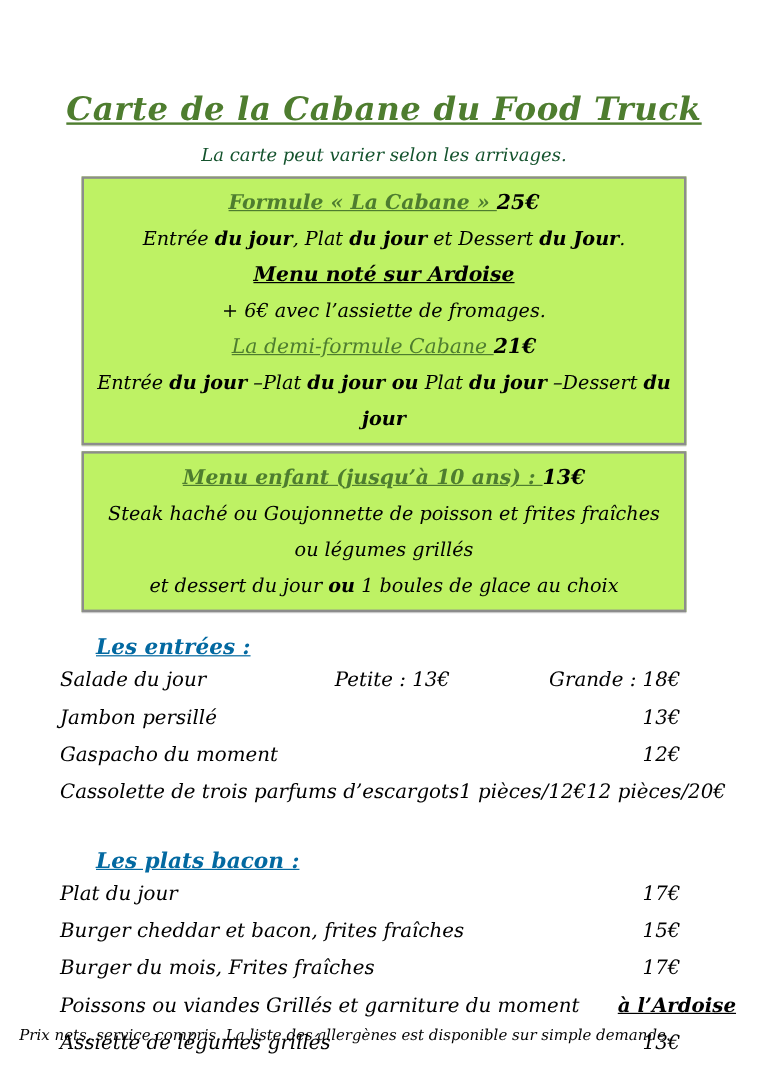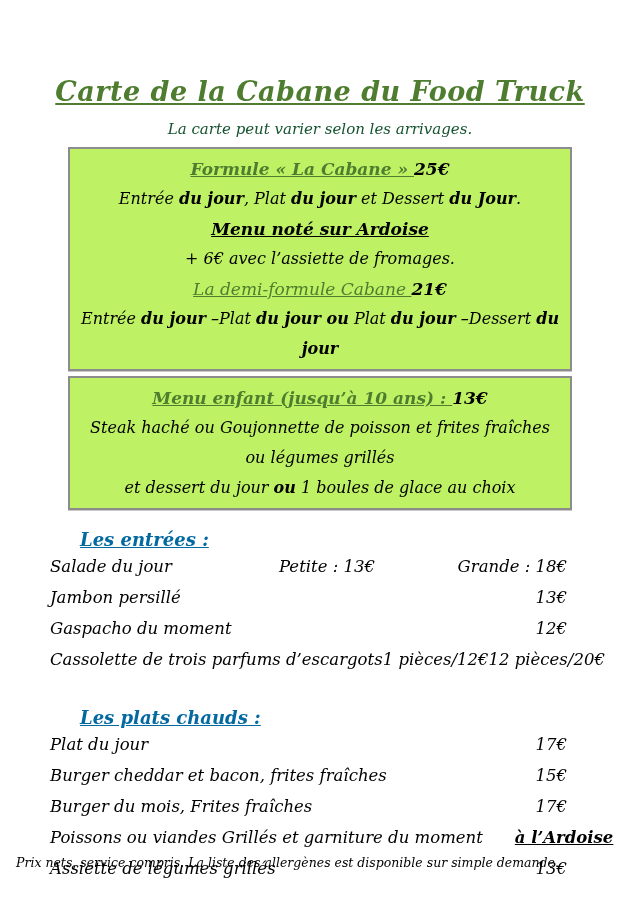--- a/index.html
+++ b/index.html
@@ -107,21 +107,21 @@
       <span class="item-mid"></span>
       <span class="item-right">12€</span>
     </div>
     <div class="row">
       <span class="item-name">Cassolette de trois parfums d’escargots</span>
       <span class="item-mid">1 pièces/12€</span>
       <span class="item-right">12 pièces/20€</span>
     </div>
   </div>
 
-  <div class="section-heading second">Les plats chauds :</div>
+  <div class="section-heading second">Les plats bacon :</div>
   <div class="rows">
     <div class="row">
       <span class="item-name">Plat du jour</span>
       <span class="item-right">17€</span>
     </div>
     <div class="row">
       <span class="item-name">Burger cheddar et bacon, frites fraîches</span>
       <span class="item-right">15€</span>
     </div>
     <div class="row">

